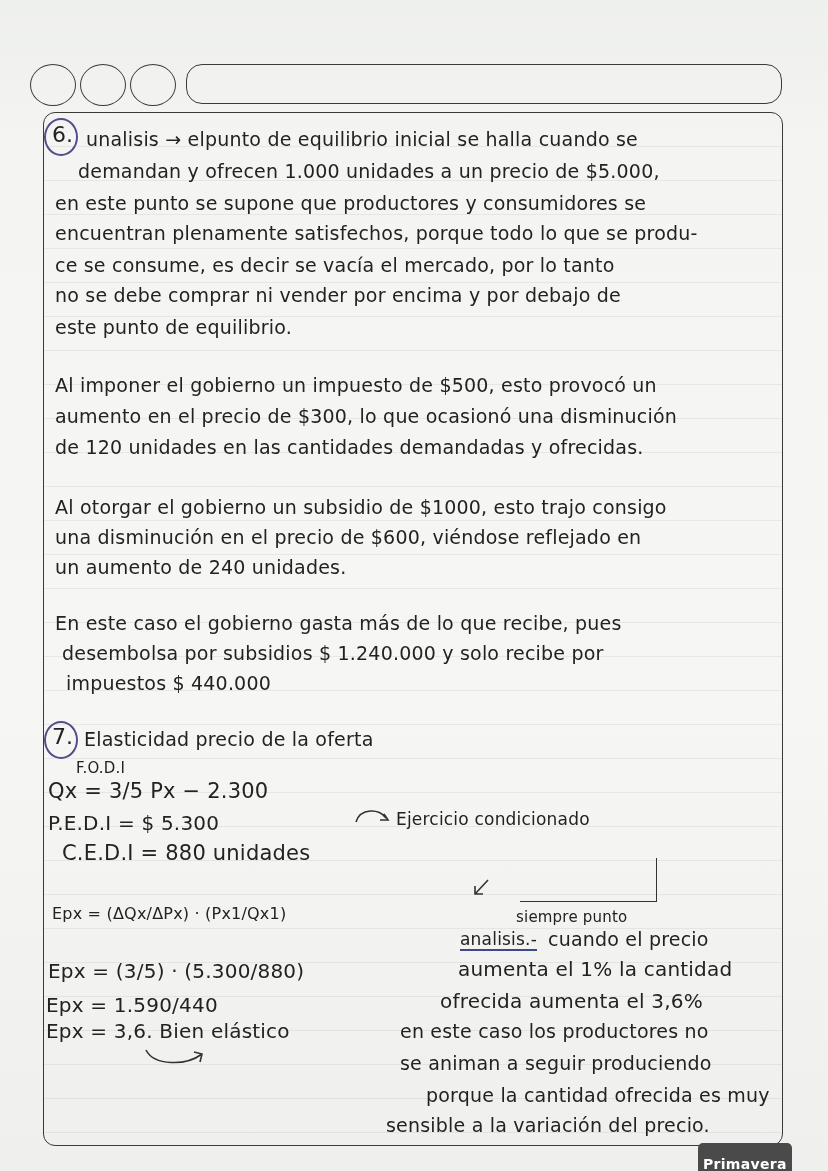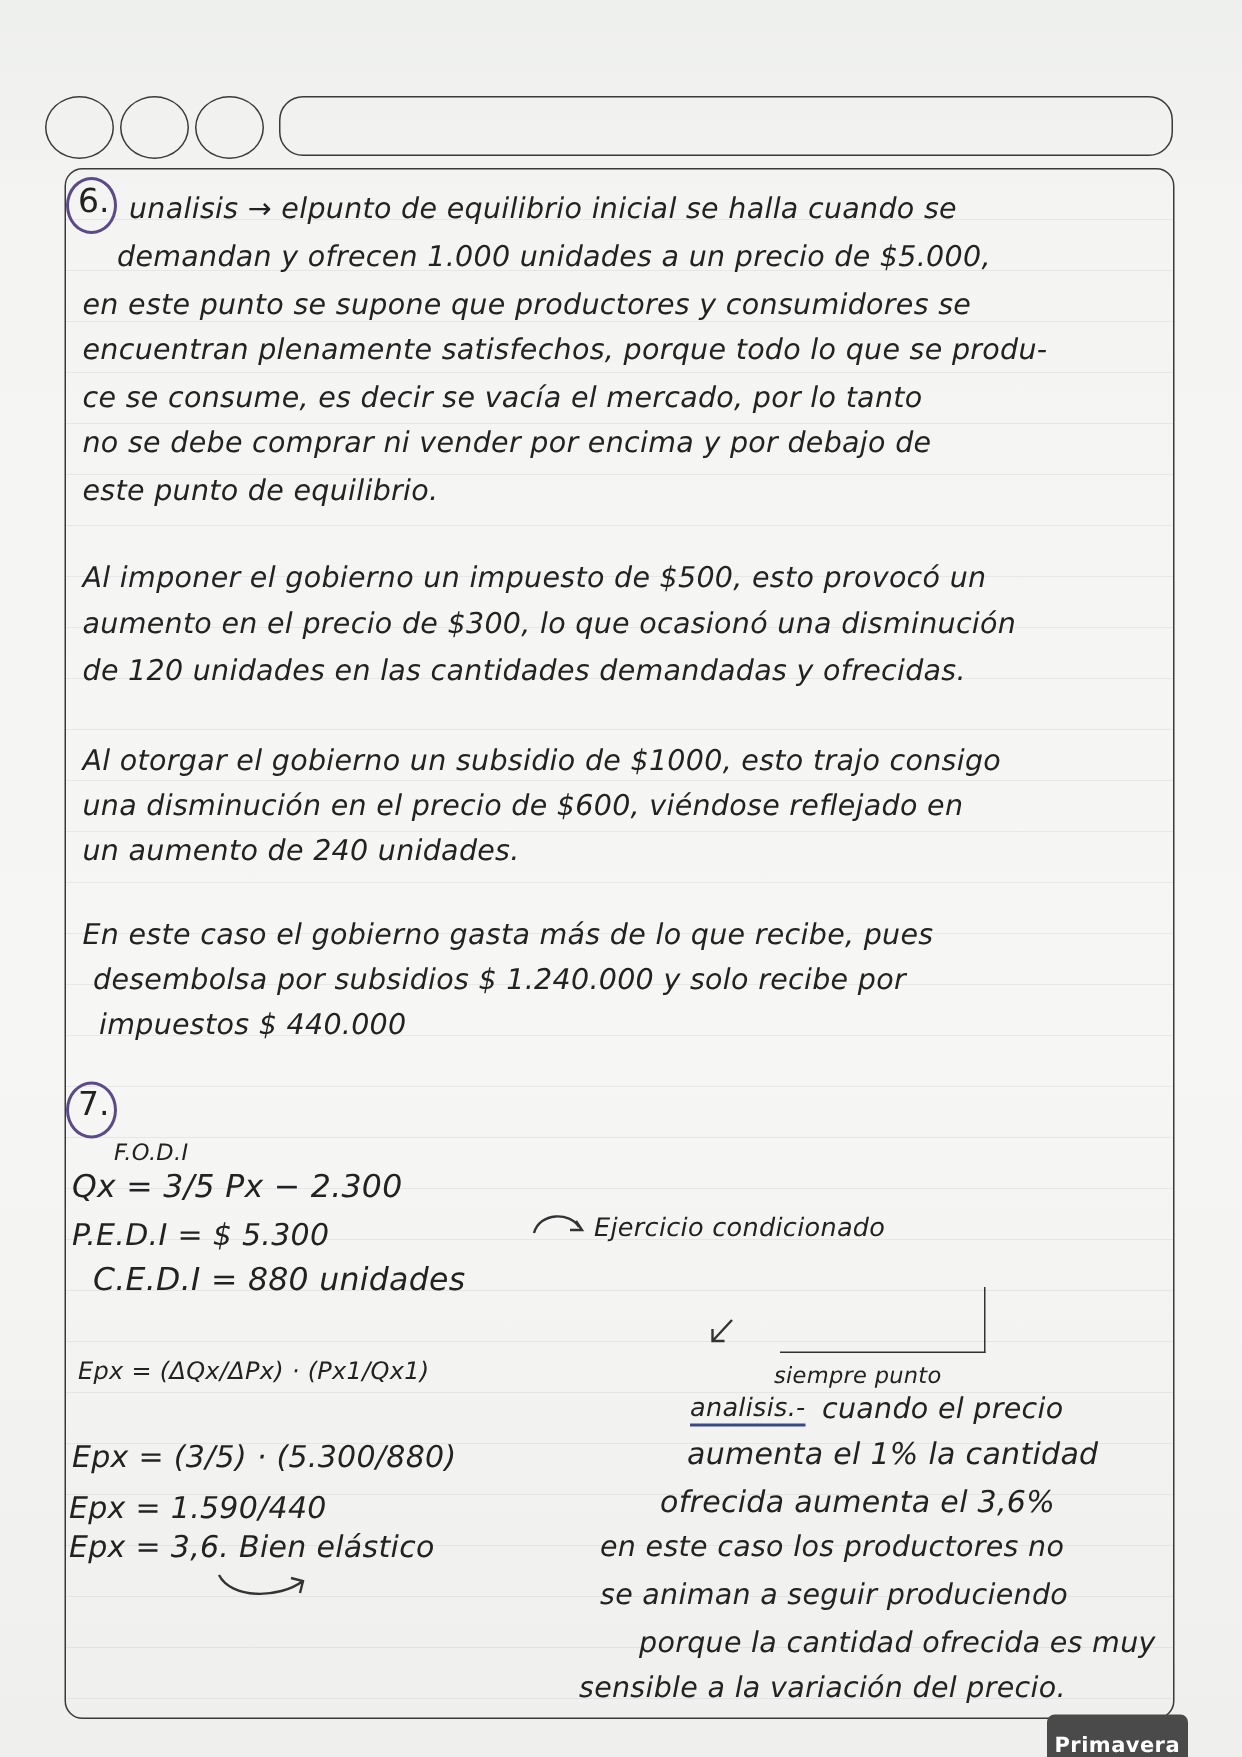--- a/index.html
+++ b/index.html
@@ -24,21 +24,20 @@
     }
     .frame {
       position: absolute; left: 43px; top: 112px; width: 738px; height: 1032px;
       border: 1.6px solid #3a3a3a; border-radius: 12px;
       background-image: repeating-linear-gradient(180deg, transparent 0, transparent 33px, rgba(160,165,170,0.18) 33px, rgba(160,165,170,0.18) 34px);
     }
     .txt {
       position: absolute; font-family: "DejaVu Sans", sans-serif;
       font-size: 19px; line-height: 31px; color: #222;
       letter-spacing: 0.2px; white-space: nowrap;
-      font-style: italic;
     }
     .num-circle {
       position: absolute; width: 30px; height: 34px;
       border: 2.2px solid #5a4a8a; border-radius: 50%;
     }
     .num {
       position: absolute; font-size: 22px; font-family: "DejaVu Sans", sans-serif; color: #222;
     }
     .small { font-size: 15px; }
     .underline-blue { border-bottom: 2px solid #3b4a86; }
@@ -97,20 +96,21 @@
   </div>
 
   <div>
     <span class="txt" style="left:55px; top:608px;">En este caso el gobierno gasta más de lo que recibe, pues</span>
     <span class="txt" style="left:62px; top:638px;">desembolsa por subsidios $ 1.240.000 y solo recibe por</span>
     <span class="txt" style="left:66px; top:668px;">impuestos $ 440.000</span>
   </div>
 
   <div class="num-circle" style="left:44px; top:721px;"></div>
   <span class="num" style="left:52px; top:724px;">7.</span>
+  <span class="txt" style="left:84px; top:724px;">Elasticidad precio de la oferta</span>
 
   <span class="txt small" style="left:76px; top:758px; line-height:20px;">F.O.D.I</span>
   <span class="txt" style="left:48px; top:776px; font-size:21px;">Qx = 3/5 Px − 2.300</span>
   <span class="txt" style="left:48px; top:808px; font-size:20px;">P.E.D.I = $ 5.300</span>
   <span class="txt" style="left:62px; top:838px; font-size:21px;">C.E.D.I = 880 unidades</span>
 
   <svg class="arrow" style="left:354px; top:806px;" width="40" height="26">
     <path d="M2 16 C 6 2, 26 2, 32 12 M26 14 L34 14 L30 8" fill="none" stroke="#333" stroke-width="1.6"></path>
   </svg>
   <span class="txt" style="left:396px; top:804px; font-size:17px;">Ejercicio condicionado</span>

